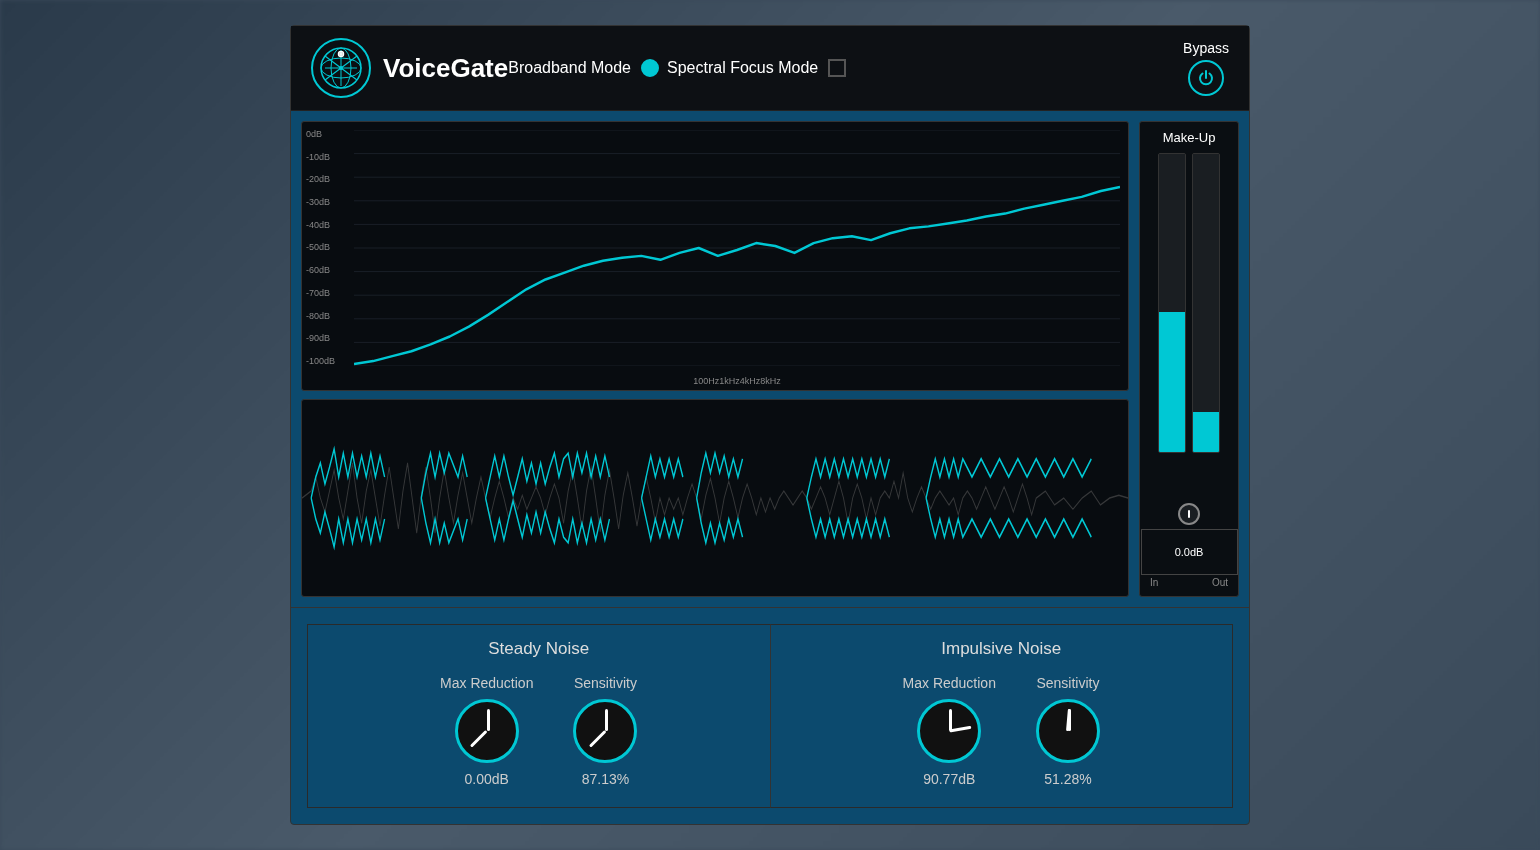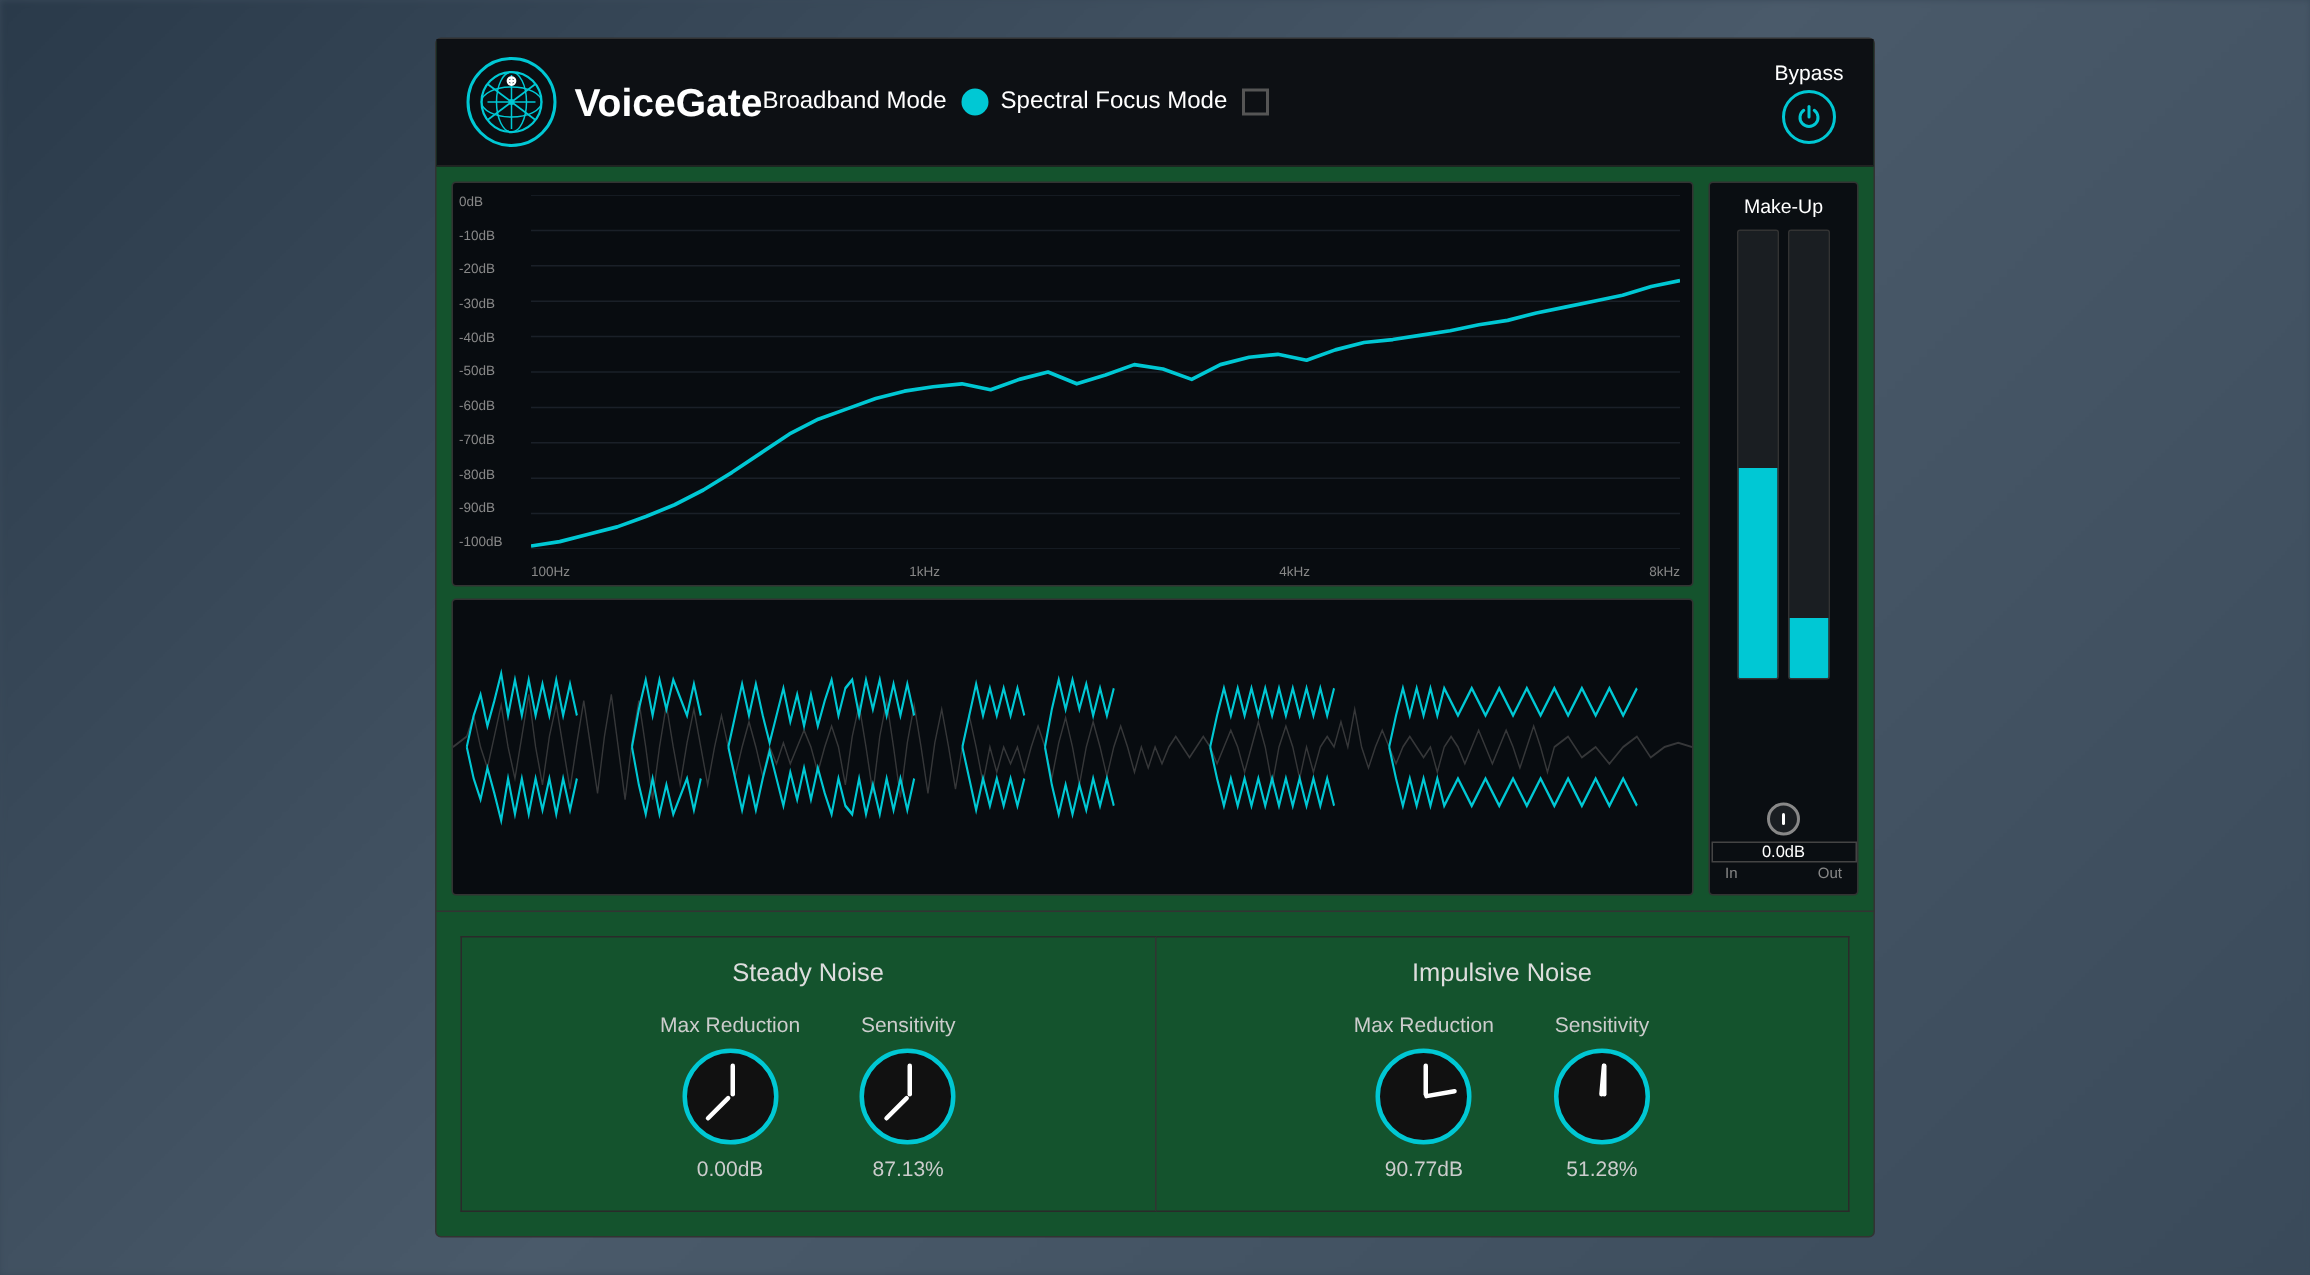--- a/index.html
+++ b/index.html
@@ -19,21 +19,21 @@
       position: absolute;
       inset: 0;
       background: linear-gradient(135deg, #2a3a4a 0%, #4a5a6a 50%, #3a4a5a 100%);
       filter: blur(2px);
     }
 
     .plugin-window {
       position: relative;
       width: 960px;
       height: 800px;
-      background: #14532d;
+      background: #0c4a6e;
       border: 1px solid #333;
       border-radius: 4px;
       display: flex;
       flex-direction: column;
       z-index: 10;
     }
 
     
     .header {
       display: flex;
@@ -497,21 +497,21 @@
             680,85
             700,80
             720,76
             740,72
             760,68
             780,62
             800,58
           " fill="none" stroke="#00c8d4" stroke-width="2.5" stroke-linejoin="round"></polyline>
         </svg>
 
-        <div class="freq-labels" style="position:absolute;bottom:4px;left:52px;right:8px;display:flex;justify-content:space-between;">
+        <div class="freq-labels" style="position:absolute;bottom:4px;left:52px;right:8px;display:flex;justify-content:center;">
           <span class="freq-label">100Hz</span>
           <span class="freq-label">1kHz</span>
           <span class="freq-label">4kHz</span>
           <span class="freq-label">8kHz</span>
         </div>
       </div>
 
       <div class="waveform-display">
         <svg class="waveform-svg" viewBox="0 0 900 140" preserveAspectRatio="none">
 
@@ -556,21 +556,21 @@
           <div style="height:40px; background:#00c8d4; width:100%;"></div>
         </div>
       </div>
 
       <div style="display:flex;align-items:center;gap:6px;margin-top:10px;width:100%;justify-content:center;">
         <div style="width:22px;height:22px;border-radius:50%;border:2px solid #888;background:#1a1e22;display:flex;align-items:center;justify-content:center;">
           <div style="width:2px;height:8px;background:#fff;border-radius:1px;"></div>
         </div>
       </div>
 
-      <div style="background:#0a0e12;border:1px solid #444;color:#fff;font-size:11px;padding:0 6px;text-align:center;margin-top:4px;width:97px;">0.0dB</div>
+      <div style="background:#0a0e12;border:1px solid #444;color:#fff;font-size:11px;padding:16px 6px;text-align:center;margin-top:4px;width:97px;">0.0dB</div>
 
       <div class="in-out-labels" style="padding:0 4px;">
         <span class="io-label">In</span>
         <span class="io-label">Out</span>
       </div>
     </div>
   </div>
 
   <div class="bottom-section">
 

